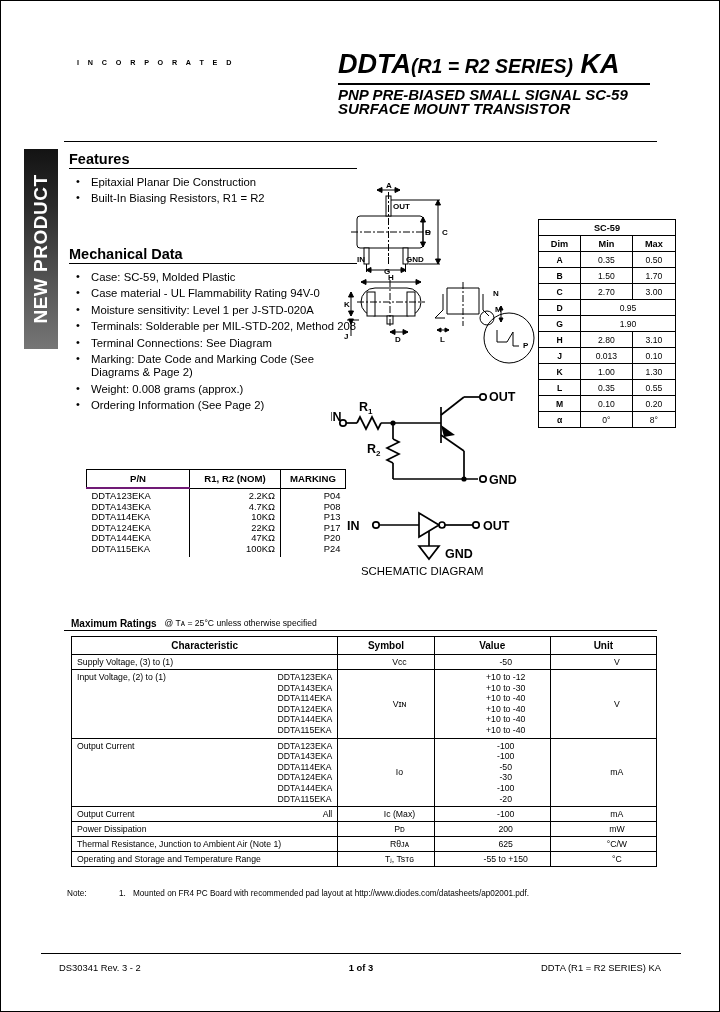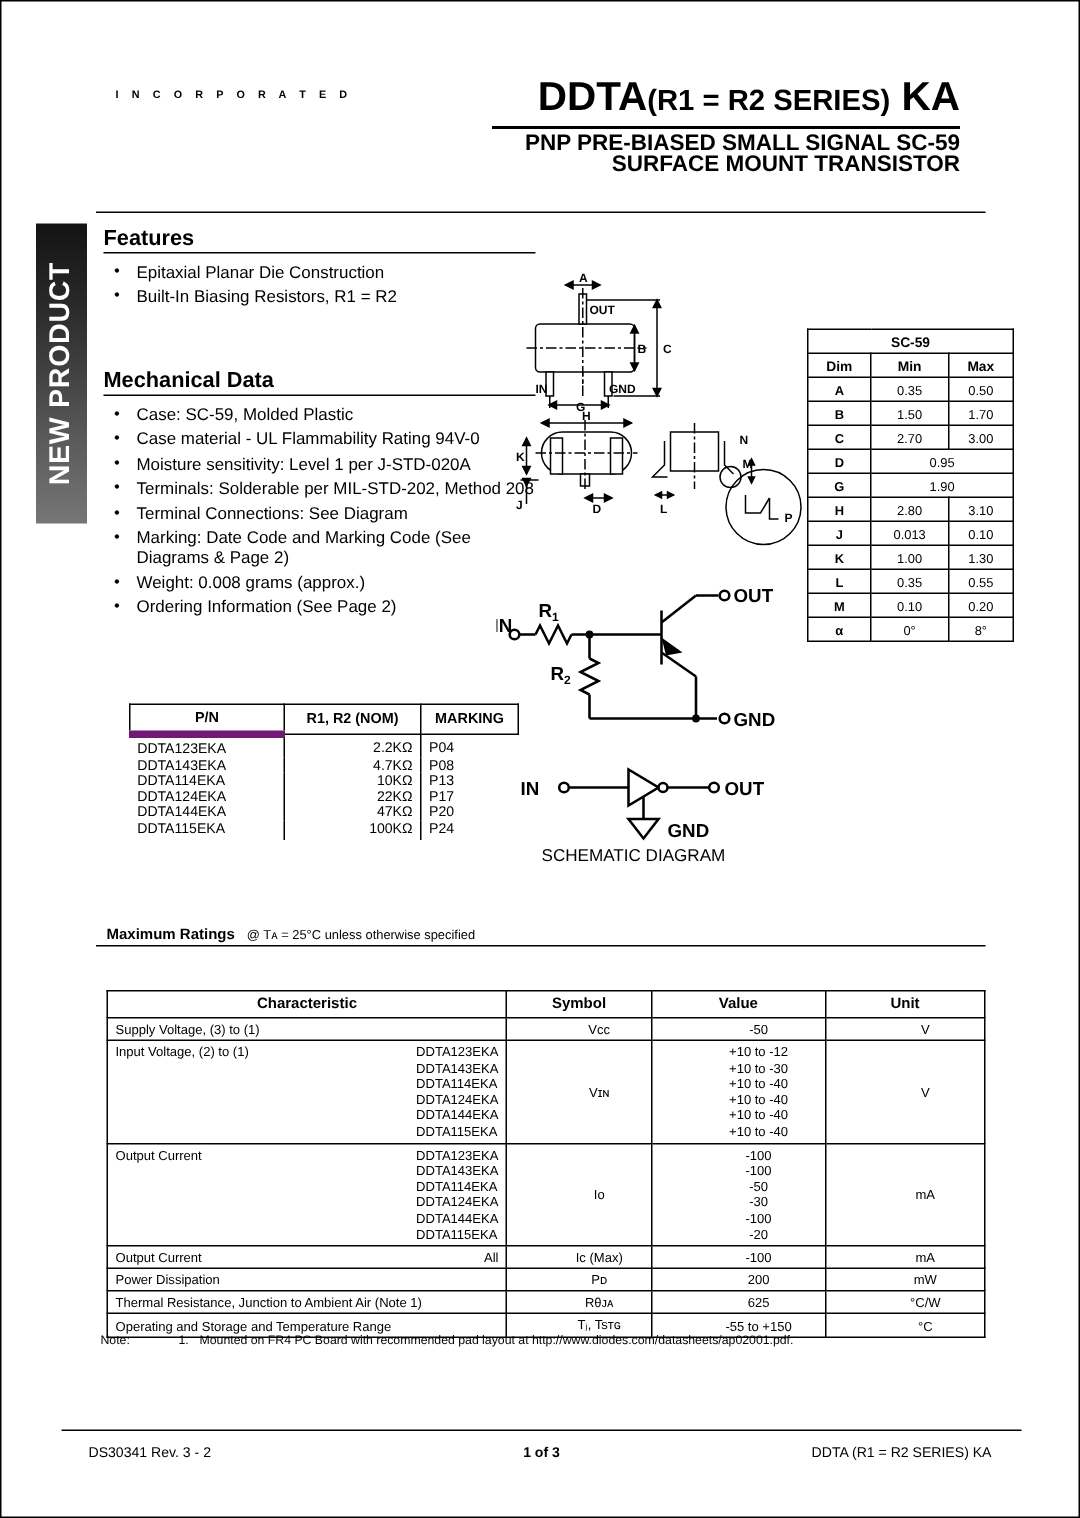--- a/index.html
+++ b/index.html
@@ -8,21 +8,21 @@
        -webkit-font-smoothing:none;}
   .page{position:absolute;left:0;top:0;width:720px;height:1012px;
         box-sizing:border-box;border:1.5px solid #000;background:#fff;}
 
   
   .logo{position:absolute;left:76px;top:56px;width:175px;}
   .logo-word{font-family:"Liberation Sans",sans-serif;font-weight:bold;font-size:38px;
              letter-spacing:-2px;line-height:38px;}
   .logo-sub{font-size:7.2px;font-weight:bold;letter-spacing:3.4px;margin-top:1px;}
 
-  .title-blk{position:absolute;left:327px;top:48px;width:312px;text-align:right;}
+  .title-blk{position:absolute;left:337px;top:48px;width:312px;font-style:italic;}
   .t-main{font-size:27px;font-weight:bold;line-height:30px;white-space:nowrap;}
   .t-main .small{font-size:19.5px;}
   .t-rule{border-bottom:2px solid #000;margin:2px 0 3px 0;}
   .t-sub{font-size:15px;font-weight:bold;line-height:14px;}
 
   .hdr-rule{position:absolute;left:63px;top:140px;width:593px;border-top:1.6px solid #000;}
 
   
   .ribbon{position:absolute;left:23px;top:148px;width:34px;height:200px;
           background:linear-gradient(180deg,#131313 0%,#2a2a2a 28%,#5a5a5a 72%,#767676 100%);}
@@ -39,41 +39,41 @@
   ul.bul li:before{content:"\2022";position:absolute;left:7px;top:-1px;font-size:11px;}
 
   
   .pn{position:absolute;left:85px;top:468px;border-collapse:collapse;font-size:9.4px;}
   .pn td,.pn th{border:1px solid #000;padding:0 4px;}
   .pn thead th{font-weight:bold;text-align:center;font-size:9.6px;padding:3px 6px;}
   .pn tbody td{border:none;line-height:10.6px;padding:0 5px;}
   .pn tbody tr:first-child td{padding-top:2px;}
   .pn tbody tr:last-child td{padding-bottom:2px;}
   .pn td.c2{text-align:right;}
-  .pn td.c3{text-align:left;}
+  .pn td.c3{text-align:right;}
 
   
   .dims{position:absolute;left:537px;top:218px;width:138px;border-collapse:collapse;font-size:8.6px;}
   .dims td{border:1px solid #000;text-align:center;height:15px;padding:0;}
   .dims td.dim{font-weight:bold;}
   .dims .hd{font-weight:bold;font-size:9.2px;}
 
   
   .pkg{position:absolute;left:342px;top:175px;}
   .sch{position:absolute;left:330px;top:380px;}
   .schlabel{position:absolute;left:360px;top:564px;font-size:11.4px;}
 
   
   .mr-head{position:absolute;left:70px;top:610px;}
   .mr-title{font-size:10px;font-weight:bold;display:inline-block;vertical-align:bottom;}
   .mr-cond{font-size:8.6px;display:inline-block;vertical-align:bottom;padding-left:8px;padding-bottom:1px;}
   .mr-rule{position:absolute;left:63px;top:629px;width:593px;border-top:1.6px solid #000;}
 
   table.mr{position:absolute;left:70px;top:635px;width:586px;border-collapse:collapse;
-           font-size:8.7px;margin-top:24px;}
+           font-size:8.7px;}
   table.mr th,table.mr td{border:1px solid #000;padding:2px 5px;vertical-align:middle;}
   table.mr thead th{font-size:10px;font-weight:bold;text-align:center;padding:3px 0;}
   table.mr td.ch{text-align:left;}
   table.mr td.ctr{text-align:center;padding-left:32px;}
   .chrow{display:flex;justify-content:space-between;}
   .plist{text-align:left;line-height:10.6px;}
   .vlist{text-align:center;line-height:10.6px;}
 
   .note{position:absolute;left:66px;top:888px;font-size:8.2px;}
   .note .lbl{display:inline-block;width:52px;}
@@ -132,21 +132,21 @@
     <li>Terminal Connections: See Diagram</li>
     <li>Marking: Date Code and Marking Code (See Diagrams &amp; Page 2)</li>
     <li>Weight: 0.008 grams (approx.)</li>
     <li>Ordering Information (See Page 2)</li>
   </ul>
 
   <div class="pn wrap" style="position:absolute;left:85px;top:468px;">
     <table style="border-collapse:collapse;font-size:9.4px;">
       <thead>
         <tr>
-          <th style="border-right:1px solid #000;border-bottom:5px solid #701a75;width:90px;">P/N</th>
+          <th style="border-right:1px solid #000;border-bottom:2px solid #701a75;width:90px;">P/N</th>
           <th style="border-right:1px solid #000;border-bottom:1px solid #000;width:78px;">R1, R2 (NOM)</th>
           <th style="border-bottom:1px solid #000;width:52px;">MARKING</th>
         </tr>
       </thead>
       <tbody id="pn-body">
           <tr>
             <td style="border-right: 1px solid rgb(0, 0, 0);">DDTA123EKA</td>
             <td class="c2" style="border-right: 1px solid rgb(0, 0, 0);">2.2KΩ</td>
             <td class="c3">P04</td>
           </tr>

